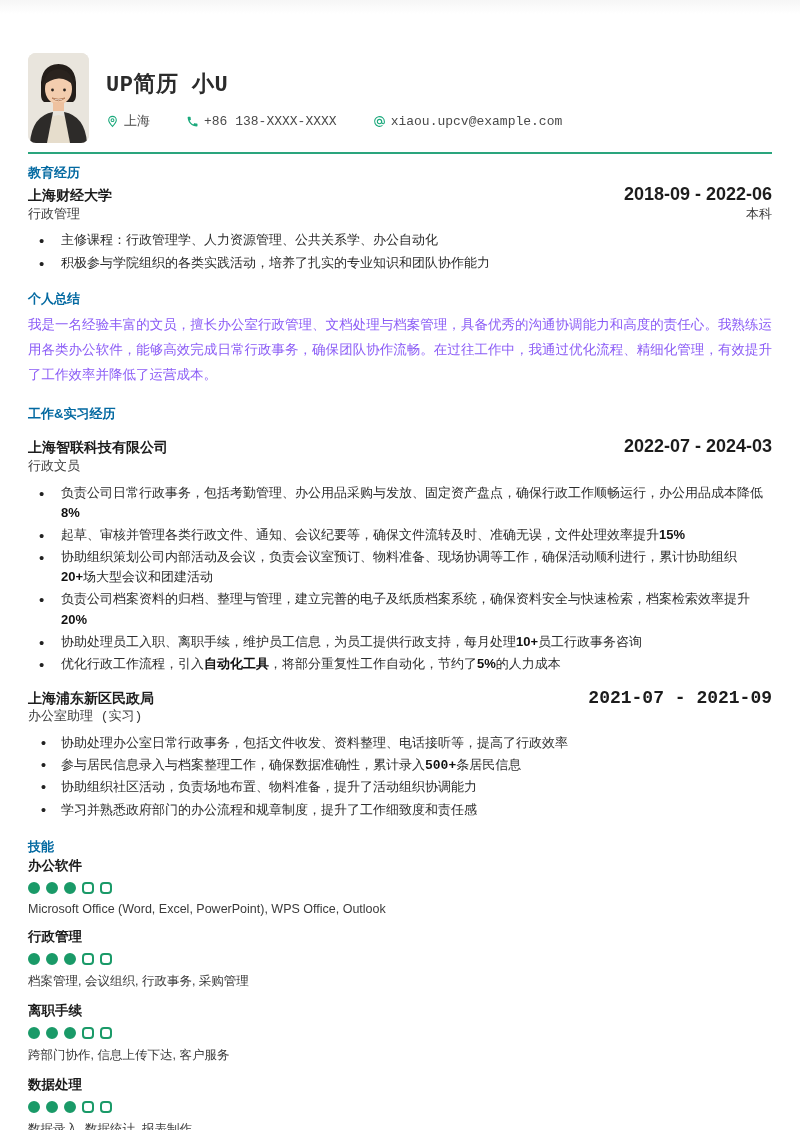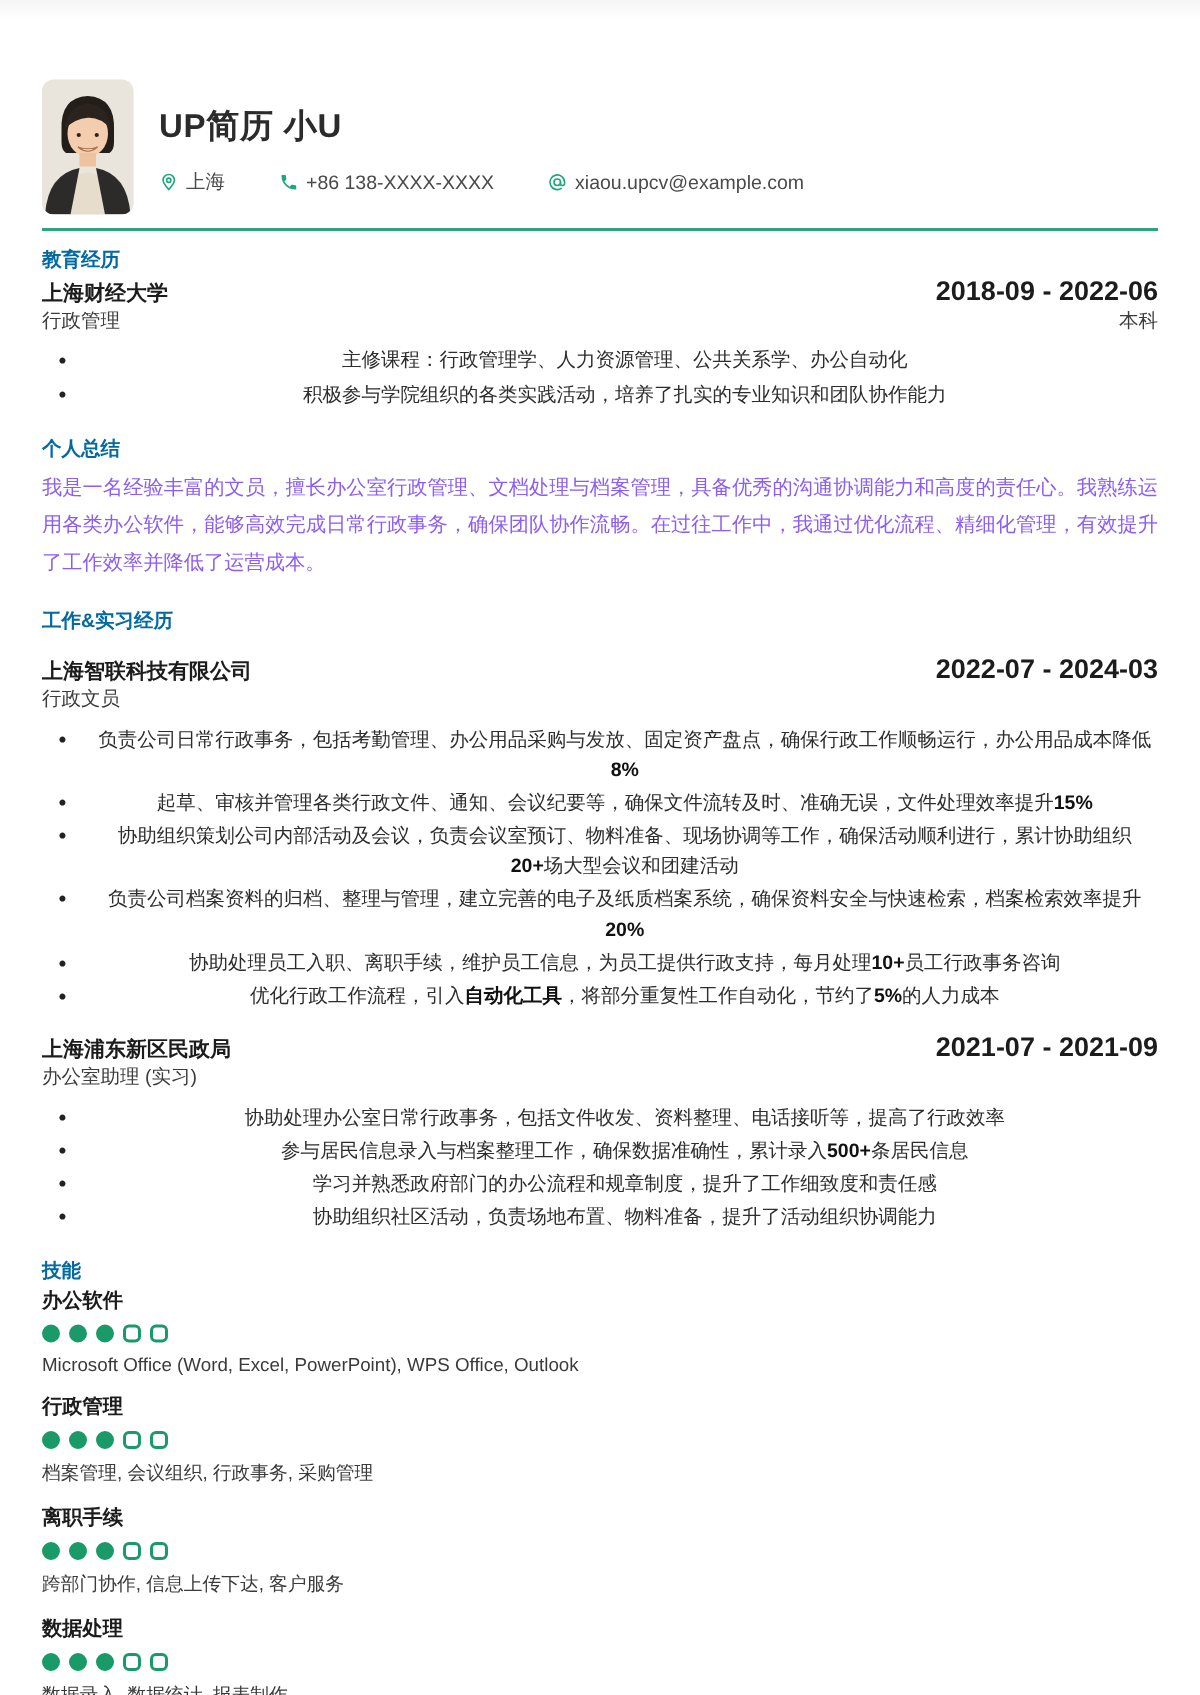--- a/index.html
+++ b/index.html
@@ -6,21 +6,21 @@
   html,body { width:800px; }
   body {
     height:1130px; overflow:hidden; background:#fff;
     font-family:"Liberation Sans","DejaVu Sans",sans-serif;
     color:#2d2d2d;
   }
   .top-shade { height:14px; background:linear-gradient(#f6f6f6,#ffffff); }
   .page { padding:39px 28px 0; }
 
   
-  .header { display:flex; align-items:flex-start; gap:17px; }
+  .header { display:flex; align-items:flex-start; gap:17px;font-family:Liberation Mono, monospace; }
   .photo { width:61px; height:90px; border-radius:8px; overflow:hidden; flex:0 0 auto; background:#e9e5dd; }
   .photo svg { display:block; width:100%; height:100%; }
   .head-right { padding-top:16px; }
   .name { font-size:22px; font-weight:600; color:#2b2b2b; letter-spacing:.5px; }
   .contacts { display:flex; align-items:center; gap:36px; margin-top:13px; font-size:13px; color:#4a4a4a; }
   .contact { display:flex; align-items:center; gap:5px; }
   .cicon { color:#1ba97c; display:inline-flex; }
   .cicon svg { width:13px; height:13px; }
 
   .divider { border:none; border-top:2px solid #2aa57d; margin:9px 0 11px; }
@@ -29,31 +29,31 @@
   .section-title { color:#0369a1; font-size:13px; font-weight:700; line-height:1.2; }
   .section { margin-top:18px; }
   .entry-head { display:flex; justify-content:space-between; align-items:baseline; margin-top:3px; }
   .entry-name { font-size:14px; font-weight:700; color:#1c1c1c; line-height:1.3; }
   .entry-date { font-size:18px; font-weight:700; color:#1c1c1c; white-space:nowrap; }
   .entry-sub { display:flex; justify-content:space-between; font-size:13px; color:#3c3c3c; line-height:1.3; margin-top:1px; }
 
   ul.bullets { list-style:none; margin-top:8px; }
   ul.bullets li {
     position:relative; padding-left:28px; margin-left:5px;
-    font-size:13px; line-height:1.55; color:#2d2d2d; margin-bottom:2px;text-align:center;
+    font-size:13px; line-height:1.55; color:#2d2d2d; margin-bottom:2px;
   }
   ul.bullets li::before {
     content:"•"; position:absolute; left:6px; top:-1px; font-size:15px; color:#222;
   }
   ul.bullets b { font-weight:700; color:#111; }
 
   .summary-text { margin-top:7px; font-size:13.5px; line-height:1.85; color:#8b5cf6; text-align:justify; }
 
   .job { margin-top:14px; }
-  .job + .job { margin-top:14px; }
+  .job + .job { margin-top:14px;font-family:Liberation Mono, monospace; }
 
   
   .skill { margin-top:12px; }
   .skill-name { font-size:13.5px; font-weight:700; color:#1c1c1c; }
   .dots { display:flex; gap:6px; margin:7px 0 8px; }
   .dot { width:12px; height:12px; border-radius:4px; border:2.5px solid #1a9a68; background:#fff; }
   .dot.filled { background:#1a9a68; border-color:#1a9a68; border-radius:50%; }
   .skill-detail { font-size:12.5px; color:#3a3a3a; }
 </style>
 </head>
@@ -159,22 +159,22 @@
       <div class="entry-head">
         <span class="entry-name">上海浦东新区民政局</span>
         <span class="entry-date">2021-07 - 2021-09</span>
       </div>
       <div class="entry-sub">
         <span>办公室助理 (实习)</span>
       </div>
       <ul class="bullets">
         <li><span>协助处理办公室日常行政事务，包括文件收发、资料整理、电话接听等，提高了行政效率</span></li>
         <li><span>参与居民信息录入与档案整理工作，确保数据准确性，累计录入</span><b>500+</b><span>条居民信息</span></li>
+        <li><span>协助组织社区活动，负责场地布置、物料准备，提升了活动组织协调能力</span></li>
         <li><span>学习并熟悉政府部门的办公流程和规章制度，提升了工作细致度和责任感</span></li>
-        <li><span>协助组织社区活动，负责场地布置、物料准备，提升了活动组织协调能力</span></li>
       </ul>
     </div>
   </div>
 
   <div class="section">
     <div class="section-title">技能</div>
 
     <div class="skill" style="margin-top:3px">
       <div class="skill-name">办公软件</div>
       <div class="dots">

